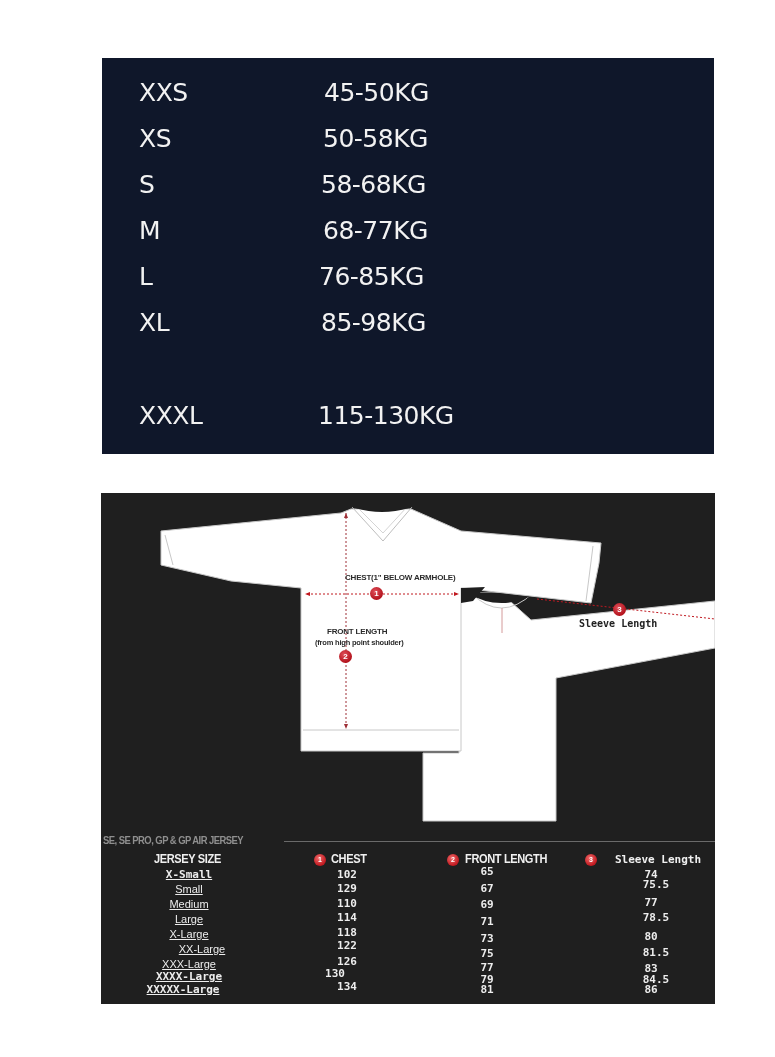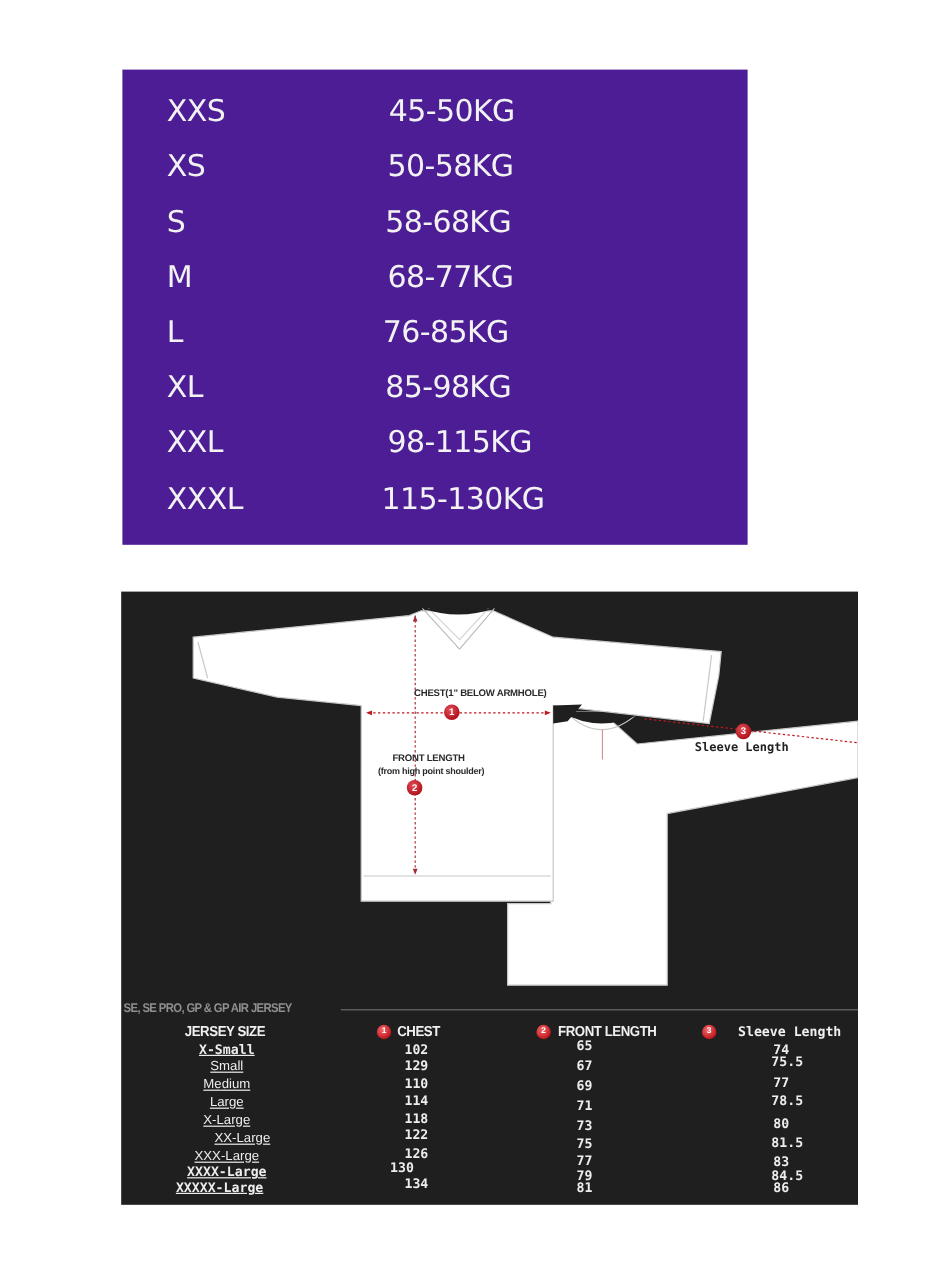--- a/index.html
+++ b/index.html
@@ -1,22 +1,22 @@
 <!DOCTYPE html>
 <html><head>
 <meta charset="utf-8">
 <style>
   * { box-sizing: border-box; margin: 0; padding: 0; }
   html, body { width: 775px; height: 1057px; background: #ffffff; overflow: hidden; }
   body { position: relative; font-family: "DejaVu Sans", sans-serif; }
 
   
   .weight-panel {
-    position: absolute; left: 102px; top: 58px; width: 521px; height: 396px;
-    background: #4c1d95;
+    position: absolute; left: 102px; top: 58px; width: 612px; height: 396px;
+    background: #0f172a;
   }
   .weight-row {
     position: absolute; left: 0; width: 100%; height: 40px;
     color: #f2f2f2; font-size: 25px; line-height: 40px;
     font-family: "DejaVu Sans", sans-serif; font-weight: normal; letter-spacing: -0.5px;
   }
   .weight-size { position: absolute; left: 37px; }
   .weight-range { position: absolute; }
 
   
@@ -87,24 +87,20 @@
     <span class="weight-size">M</span>
     <span class="weight-range" style="left:221px">68-77KG</span>
   </div>
   <div class="weight-row" style="top:199px">
     <span class="weight-size">L</span>
     <span class="weight-range" style="left:217px">76-85KG</span>
   </div>
   <div class="weight-row" style="top:245px">
     <span class="weight-size">XL</span>
     <span class="weight-range" style="left:219px">85-98KG</span>
-  </div>
-  <div class="weight-row" style="top:291px">
-    <span class="weight-size">XXL</span>
-    <span class="weight-range" style="left:221px">98-115KG</span>
   </div>
   <div class="weight-row" style="top:338px">
     <span class="weight-size">XXXL</span>
     <span class="weight-range" style="left:216px">115-130KG</span>
   </div>
 </div>
 
 <div class="jersey-panel">
 
   <svg class="jersey-svg" width="614" height="511" viewBox="0 0 614 511">

